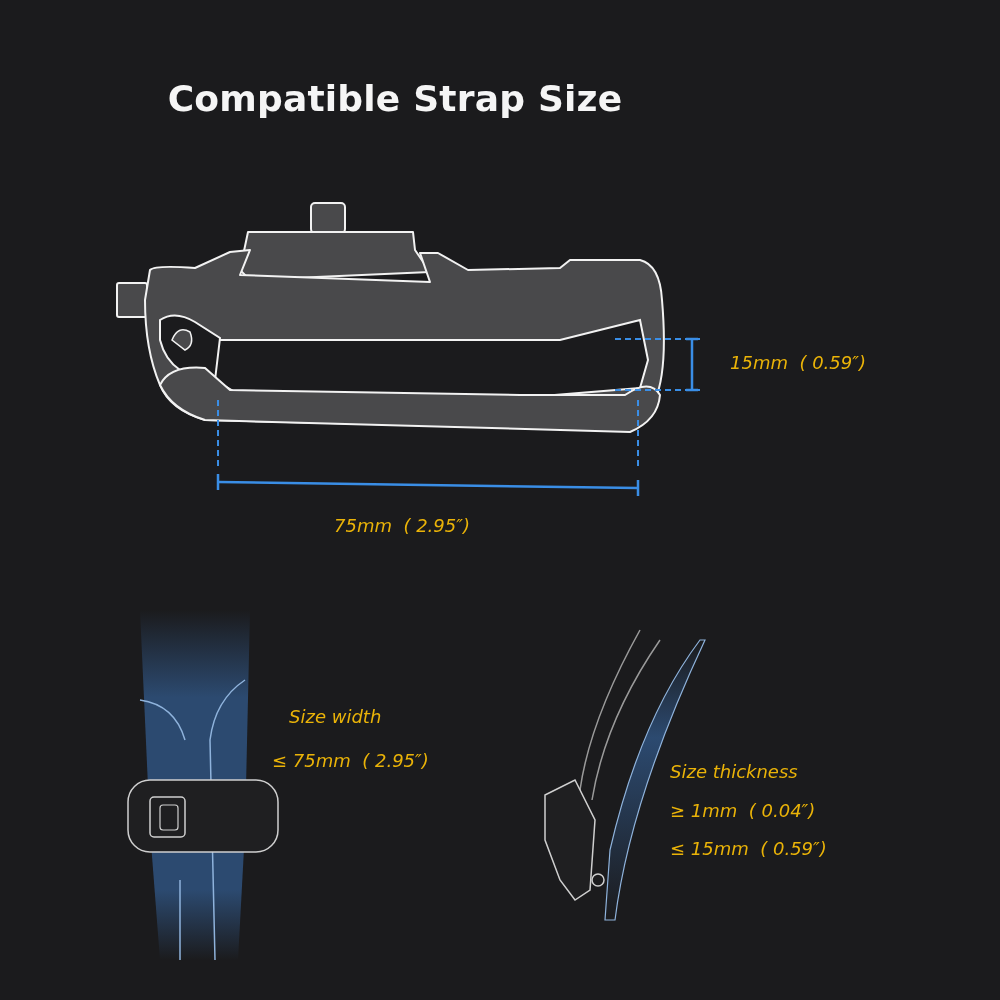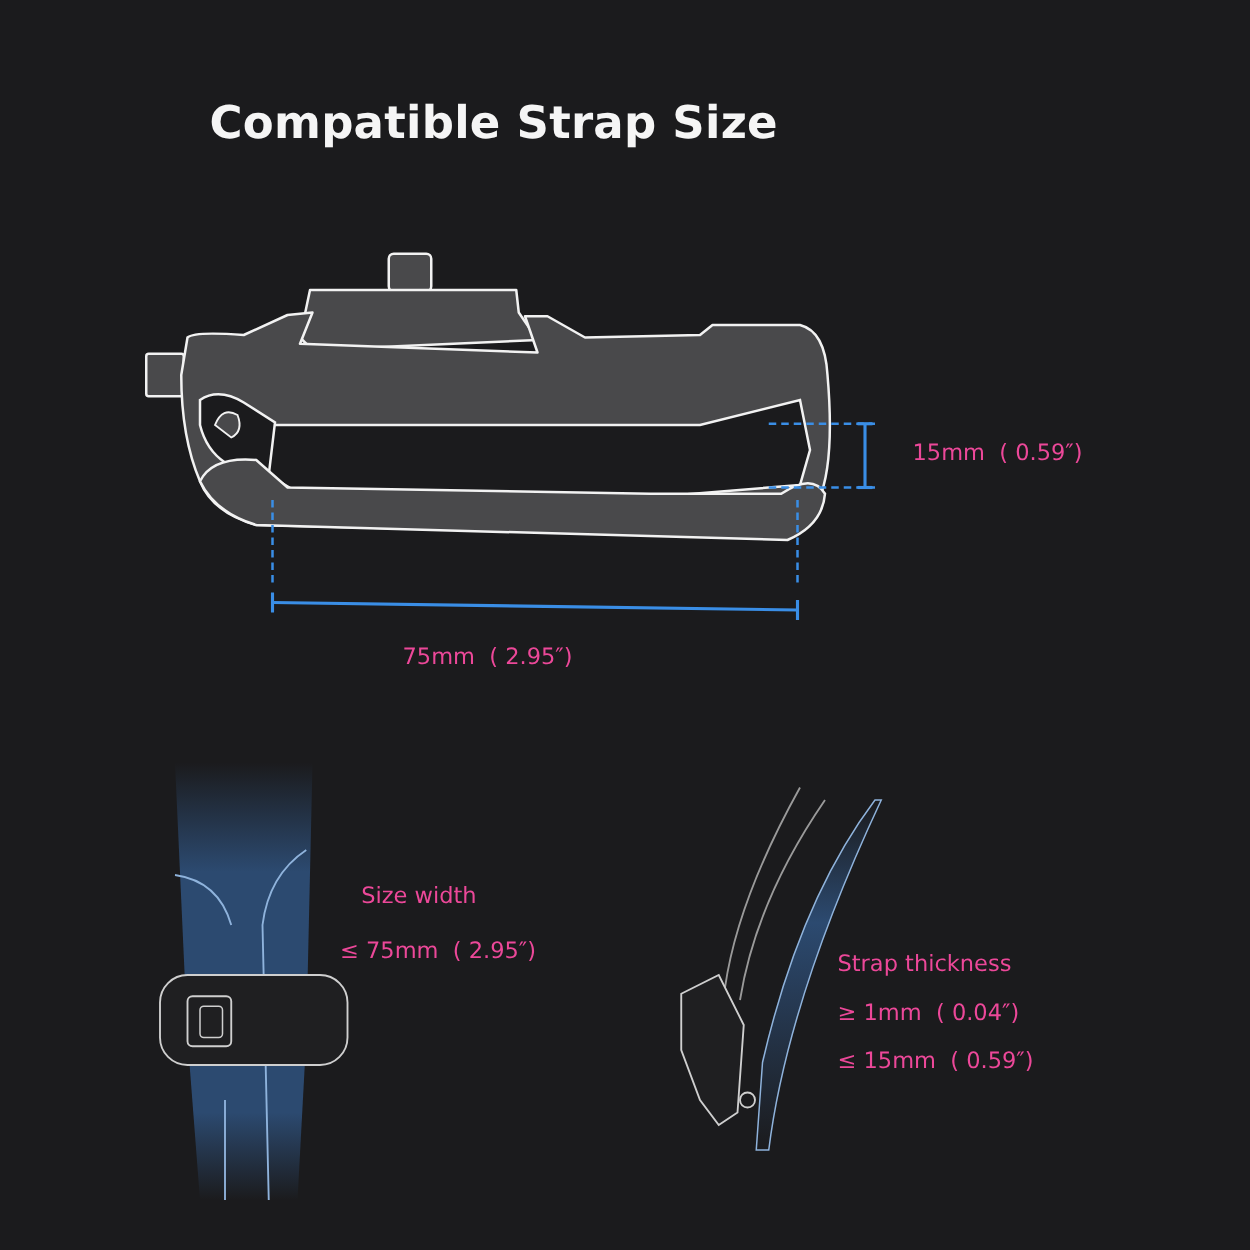--- a/index.html
+++ b/index.html
@@ -1,20 +1,20 @@
 <!DOCTYPE html>
 <html><head>
 <meta charset="utf-8">
 <style>
   html, body { margin:0; padding:0; }
   body { width:1000px; height:1000px; background:#1b1b1d; position:relative; overflow:hidden;
          font-family:"DejaVu Sans", "Liberation Sans", sans-serif; color:#e8e8e8; }
   .title { position:absolute; top:78px; left:0; width:790px; text-align:center;
            font-size:36px; font-weight:bold; color:#f5f5f5; letter-spacing:0.2px; }
-  .lbl { position:absolute; font-size:18px; color:#ec4899; white-space:nowrap; }
+  .lbl { position:absolute; font-size:18px; color:#eab308; white-space:nowrap;font-style:italic; }
   svg { position:absolute; left:0; top:0; }
 </style>
 </head>
 <body>
 
 <div class="title">Compatible Strap Size</div>
 
 <svg width="1000" height="1000">
   <g fill="#49494b" stroke="#f2f2f2" stroke-width="2" stroke-linejoin="round">
 
@@ -73,20 +73,20 @@
   <g>
     <path d="M700 640 Q640 720 610 850 L605 920 L615 920 Q630 800 705 640 Z" fill="url(#sg2)" stroke="#8fb3dc" stroke-width="1.2"></path>
     <path d="M640 630 Q590 720 580 790" stroke="#9a9a9a" stroke-width="1.5" fill="none"></path>
     <path d="M660 640 Q605 720 592 800" stroke="#9a9a9a" stroke-width="1.5" fill="none"></path>
     <path d="M545 795 L575 780 L595 820 L590 890 L575 900 L560 880 L545 840 Z" fill="#1f1f21" stroke="#cfcfcf" stroke-width="1.5"></path>
     <circle cx="598" cy="880" r="6" fill="none" stroke="#cfcfcf" stroke-width="1.5"></circle>
   </g>
 </svg>
 
 <div class="lbl" style="left:730px;top:352px;">15mm&nbsp;&nbsp;( 0.59″)</div>
-<div class="lbl" style="left:322px;top:515px;">75mm&nbsp;&nbsp;( 2.95″)</div>
+<div class="lbl" style="left:334px;top:515px;">75mm&nbsp;&nbsp;( 2.95″)</div>
 
 <div class="lbl" style="left:289px;top:706px;">Size width</div>
 <div class="lbl" style="left:272px;top:750px;">≤ 75mm&nbsp;&nbsp;( 2.95″)</div>
 
-<div class="lbl" style="left:670px;top:761px;">Strap thickness</div>
+<div class="lbl" style="left:670px;top:761px;">Size thickness</div>
 <div class="lbl" style="left:670px;top:800px;text-align:right;">≥ 1mm&nbsp;&nbsp;( 0.04″)</div>
 <div class="lbl" style="left:670px;top:838px;">≤ 15mm&nbsp;&nbsp;( 0.59″)</div>
 
 </body></html>

